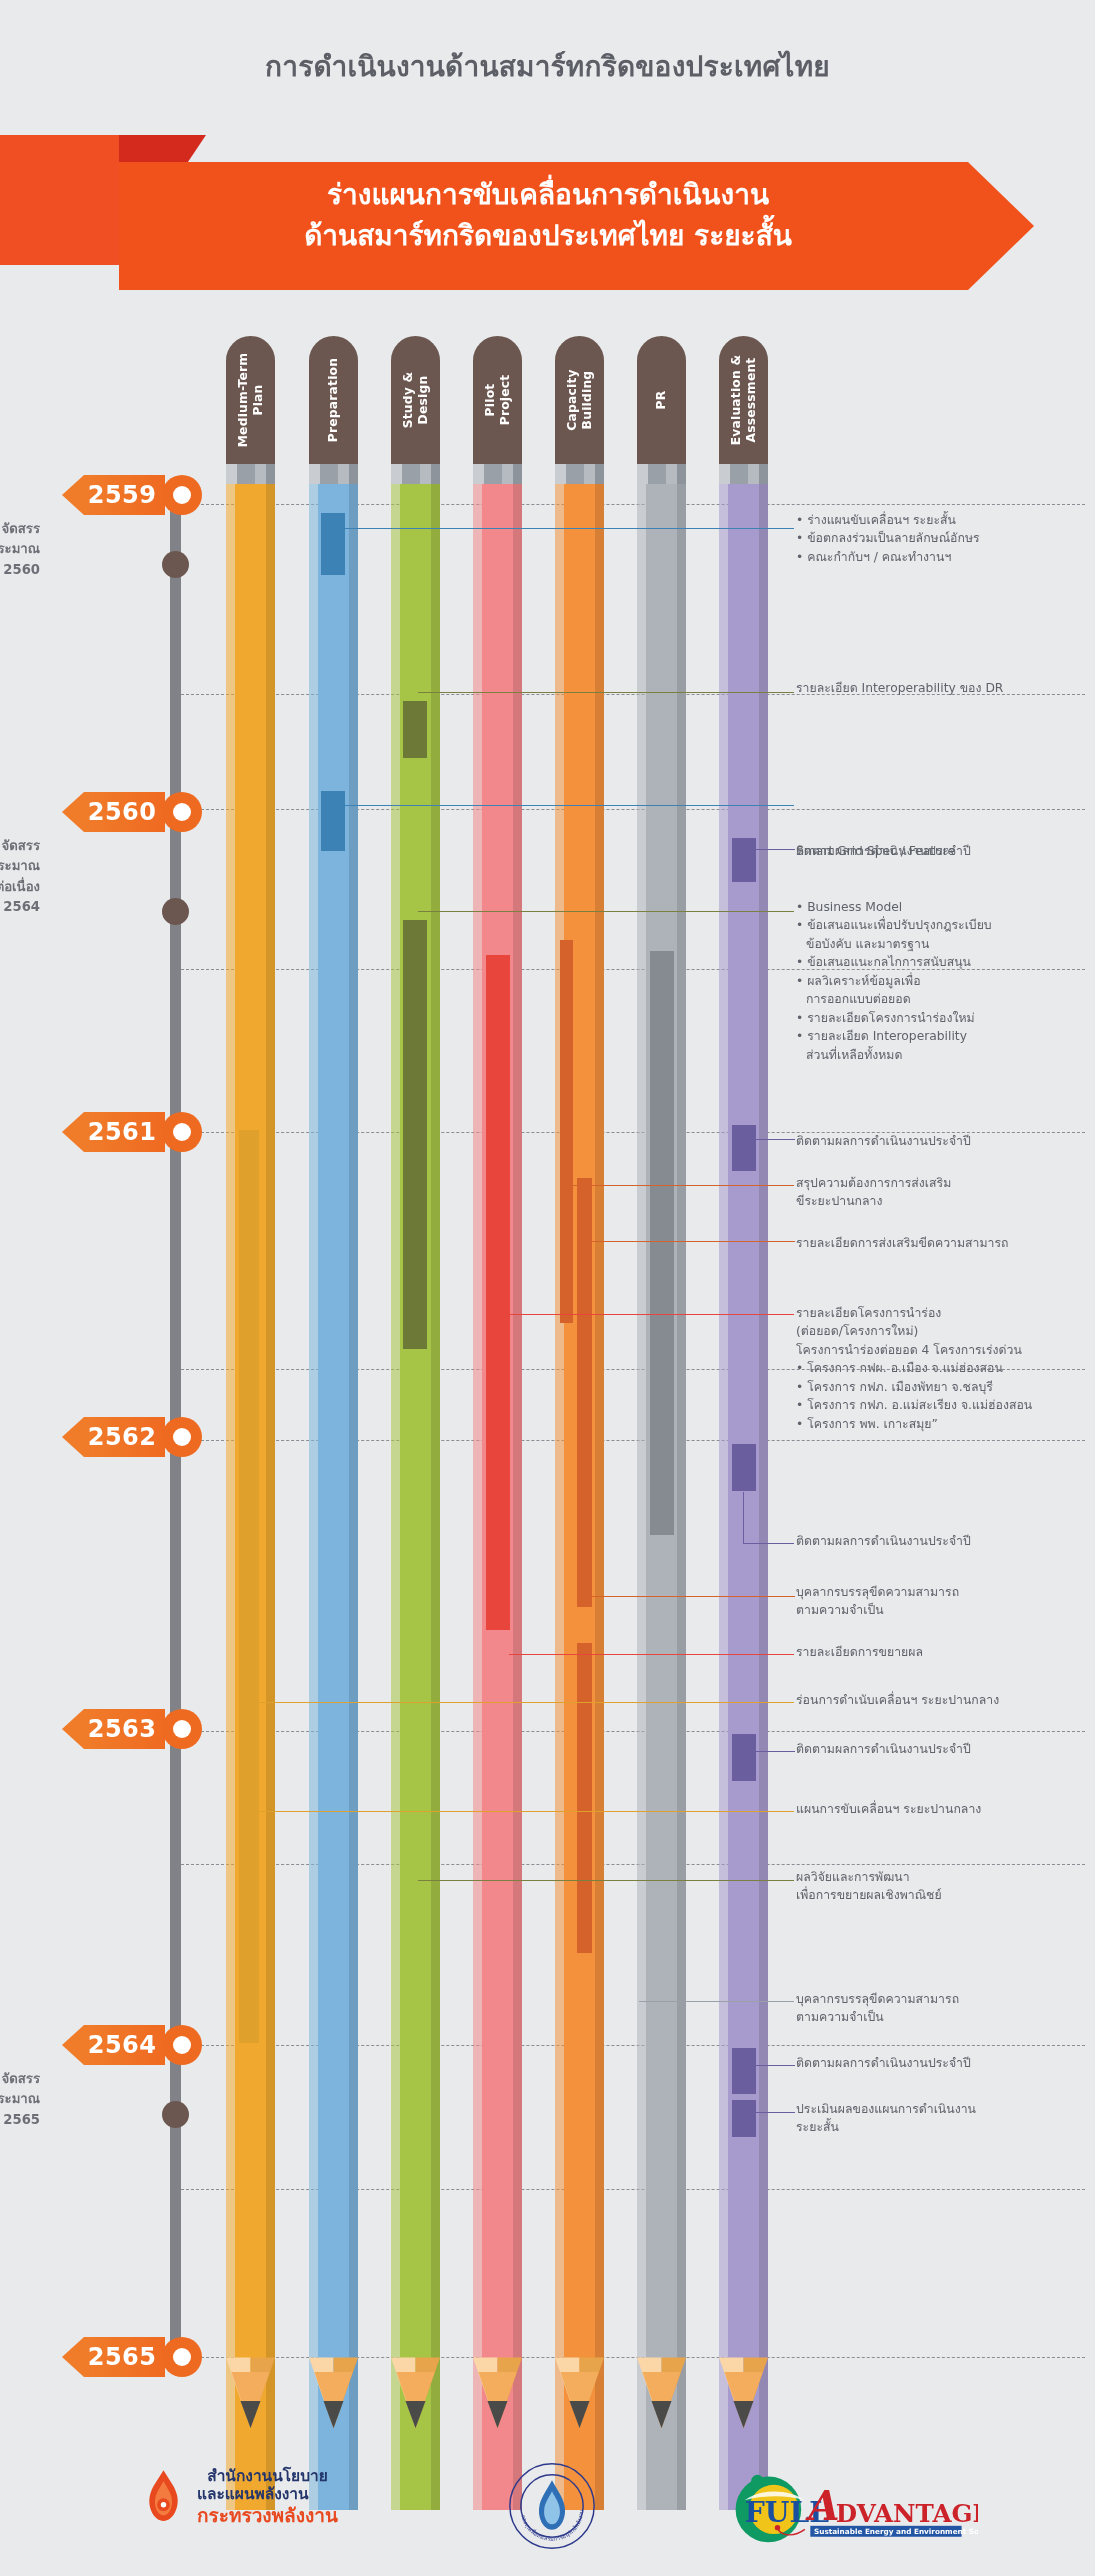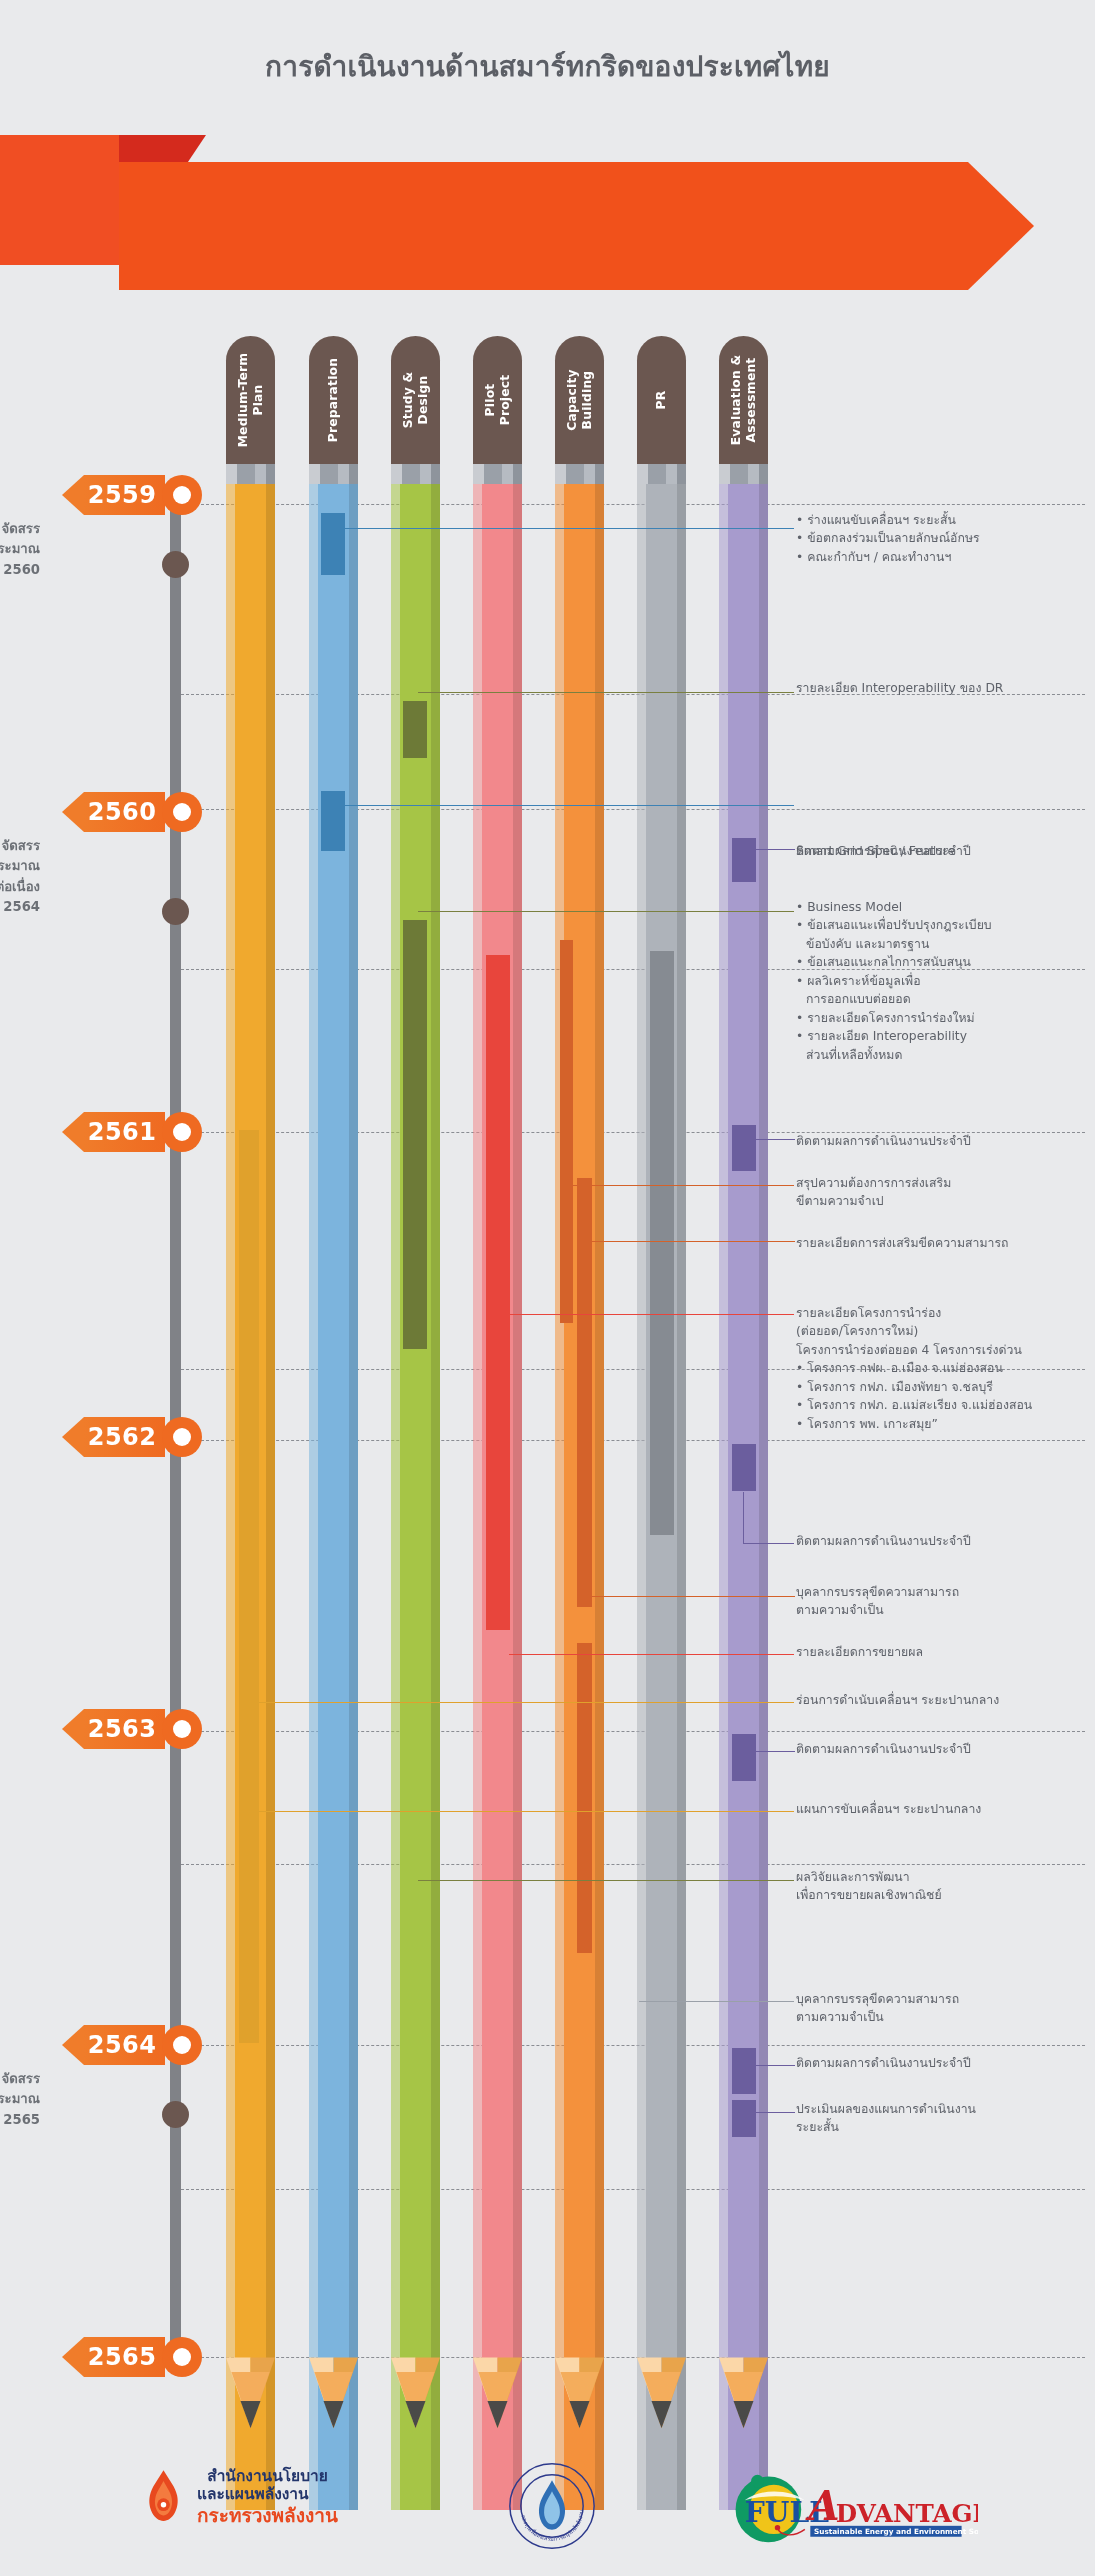--- a/index.html
+++ b/index.html
@@ -147,20 +147,24 @@
 
 <div id="header-title">
   <span class="l2">การดำเนินงานด้านสมาร์ทกริดของประเทศไทย</span>
 </div>
 
 <div id="banner-wrap">
   <div id="banner-tail"></div>
   <div id="banner-tail-shadow"></div>
   <div id="banner-body"></div>
   <div id="banner-arrow"></div>
+  <div id="banner-text">
+    <span>ร่างแผนการขับเคลื่อนการดำเนินงาน</span>
+    <span class="l2">ด้านสมาร์ทกริดของประเทศไทย ระยะสั้น</span>
+  </div>
 </div>
 
 <div id="axis-line"></div>
 
 <div class="grid-row" style="top:504px"></div>
 <div class="grid-row" style="top:694px"></div>
 <div class="grid-row" style="top:809px"></div>
 <div class="grid-row" style="top:969px"></div>
 <div class="grid-row" style="top:1132px"></div>
 <div class="grid-row" style="top:1369px"></div>
@@ -476,21 +480,21 @@
       <span class="sub">การออกแบบต่อยอด</span>
       <span class="li">• รายละเอียดโครงการนำร่องใหม่</span>
       <span class="li">• รายละเอียด Interoperability</span>
       <span class="sub">ส่วนที่เหลือทั้งหมด</span>
     </div>
     <div class="note" style="top: 1132px;">
       <span class="plain">ติดตามผลการดำเนินงานประจำปี</span>
     </div>
     <div class="note" style="top: 1174px;">
       <span class="plain">สรุปความต้องการการส่งเสริม</span>
-      <span class="plain">ขีตามความจำเป</span>
+      <span class="plain">ขีระยะปานกลาง</span>
     </div>
     <div class="note" style="top: 1234px;">
       <span class="plain">รายละเอียดการส่งเสริมขีดความสามารถ</span>
     </div>
     <div class="note" style="top: 1304px;">
       <span class="plain">รายละเอียดโครงการนำร่อง</span>
       <span class="plain">(ต่อยอด/โครงการใหม่)</span>
       <span class="plain">โครงการนำร่องต่อยอด 4 โครงการเร่งด่วน</span>
       <span class="li">• โครงการ กฟผ. อ.เมือง จ.แม่ฮ่องสอน</span>
       <span class="li">• โครงการ กฟภ. เมืองพัทยา จ.ชลบุรี</span>

